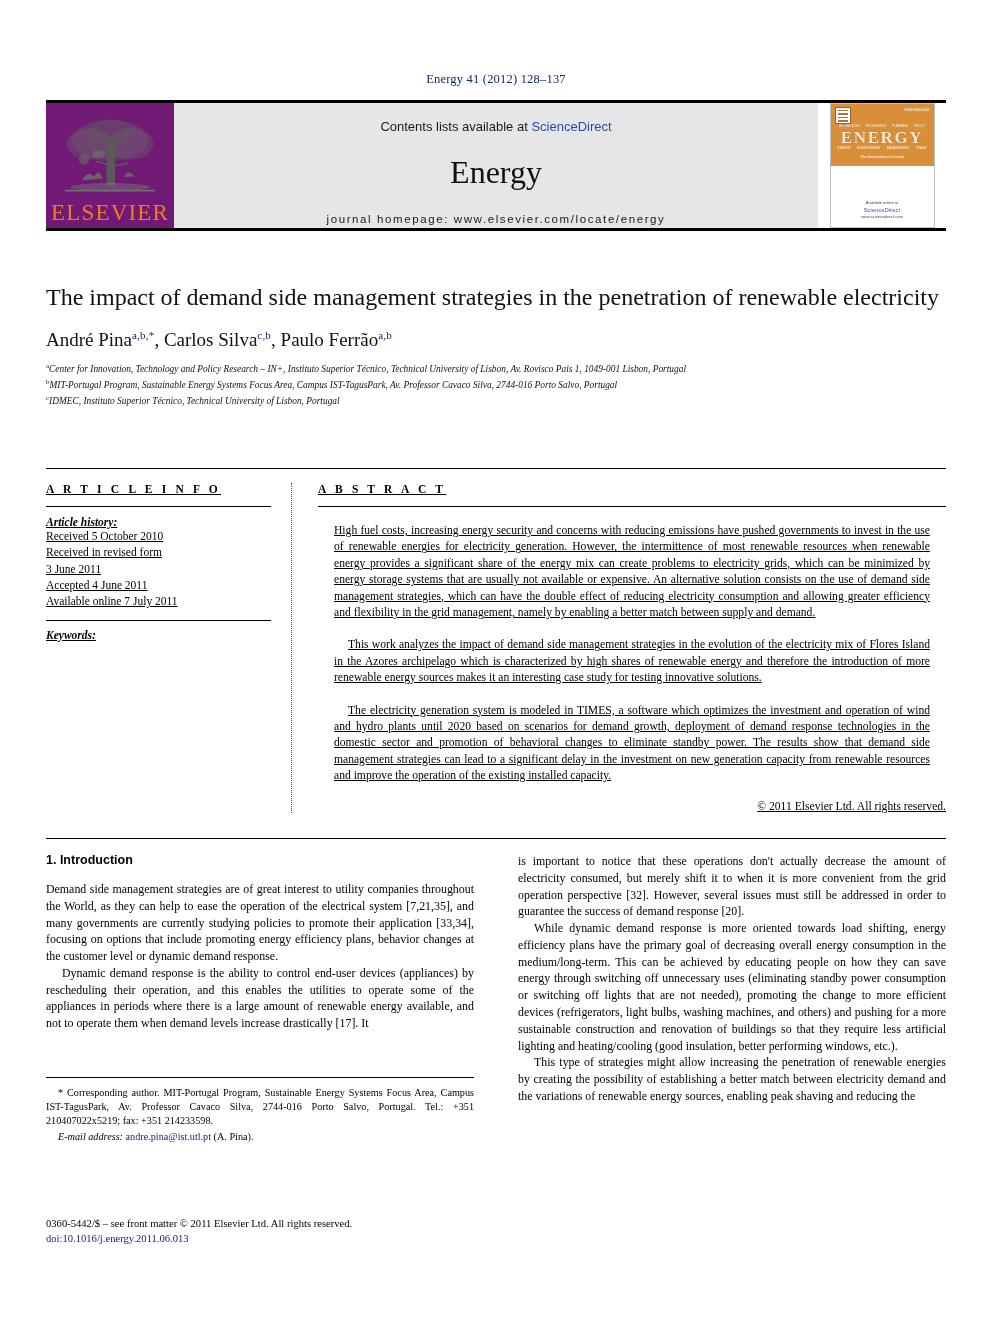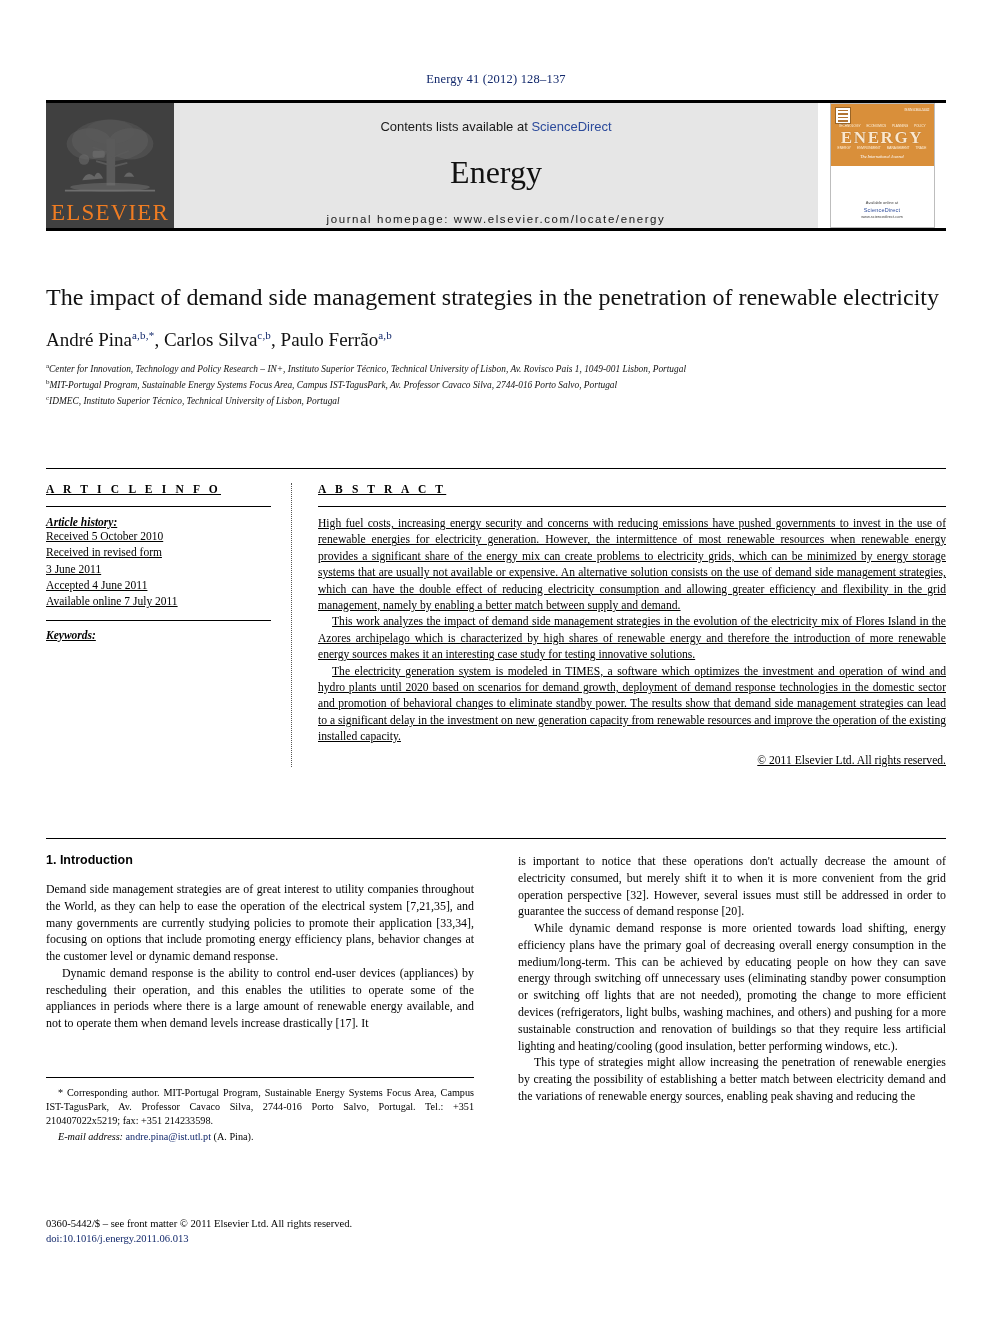--- a/index.html
+++ b/index.html
@@ -43,21 +43,21 @@
     border-top: 3px solid #000;
     border-bottom: 3px solid #000;
     height: 131px;
     box-sizing: border-box;
     display: flex;
     align-items: stretch;
   }
   .mh-left {
     width: 128px;
     flex: none;
-    background: #404040;
+    background: #701a75;
     position: relative;
     display: flex;
     flex-direction: column;
     align-items: center;
     justify-content: flex-end;
     padding-bottom: 4px;
     box-sizing: border-box;
   }
   .elsevier-tree {
     width: 104px;
@@ -298,21 +298,21 @@
   }
   .info-list {
     font-size: 11.5px;
     line-height: 1.42;
   }
   .rule2 {
     border-top: 1.4px solid #000;
     margin: 10px 0 8px 0;
   }
   .abs-body p {
-    margin: 0;
+    margin: 16px;
     font-size: 11.6px;
     line-height: 1.415;
     text-align: justify;
     text-justify: inter-word;
     hyphens: none;
   }
   .abs-body p.indent {
     text-indent: 14px;
   }
   .copyright {

